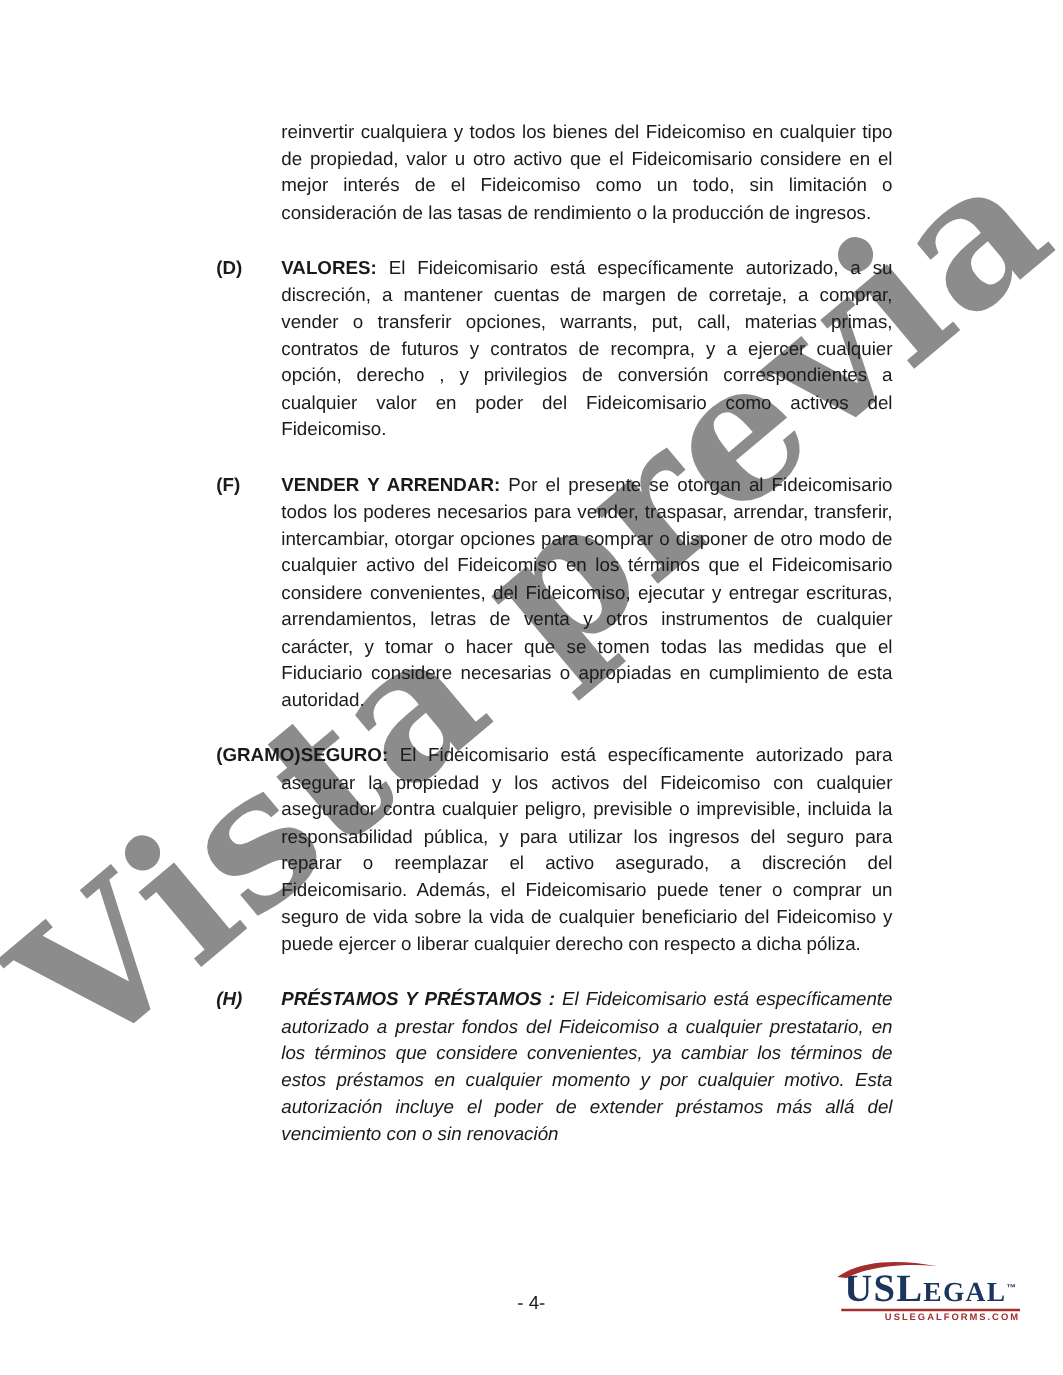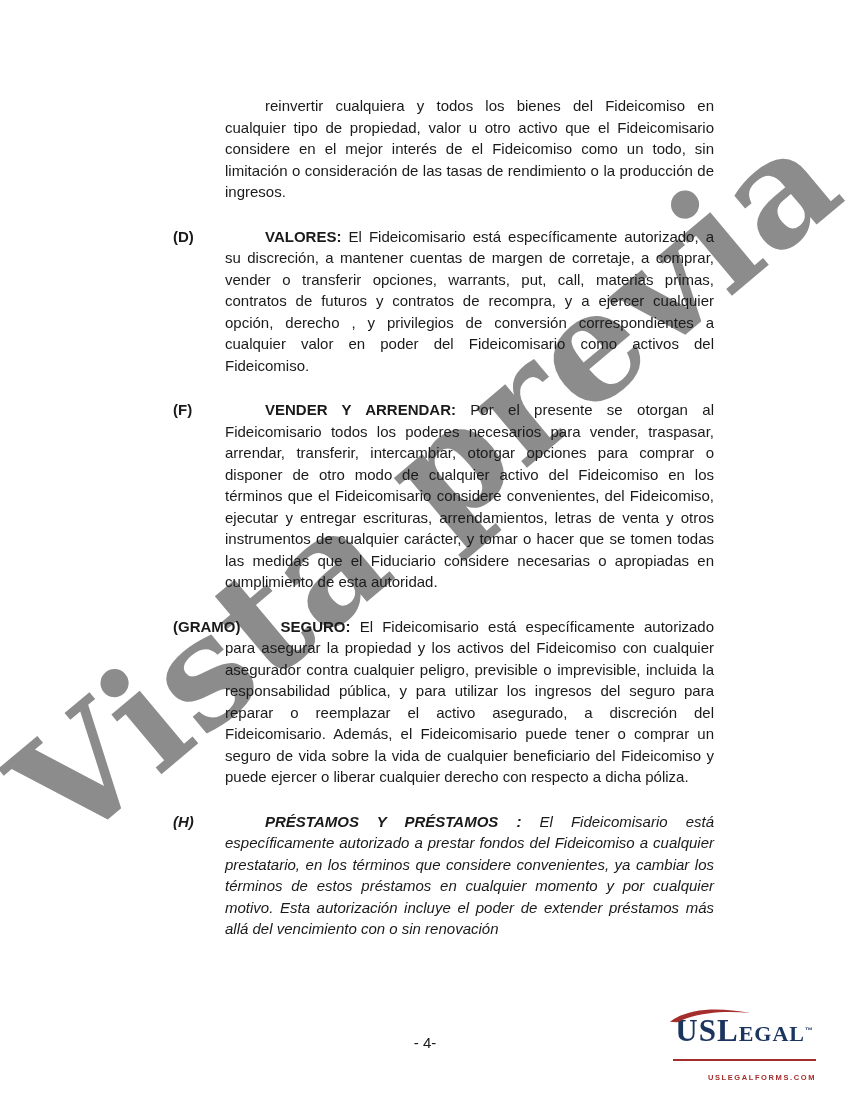--- a/index.html
+++ b/index.html
@@ -38,21 +38,21 @@
     text-indent:-52px;
     text-align:justify;
   }
   p.block:last-child{margin-bottom:0;font-style:italic;}
   .label{
     display:inline-block;
     min-width:52px;
     font-weight:bold;
     text-indent:0;
   }
-  .heading{font-weight:bold;margin-left:40px;}
+  .heading{font-weight:bold;}
   .footer-pageno{
     position:absolute;
     left:0; right:0;
     top:1034px;
     text-align:center;
     font-size:15px;
     z-index:1;
   }
   .logo{
     position:absolute;
@@ -79,23 +79,23 @@
   }
   .logo-tm{
     font-size:8px;
     vertical-align:top;
     color:#1c355e;
     font-variant:normal;
     font-family:"Liberation Sans", sans-serif;
     font-weight:bold;
   }
   .logo-tagline{
-    margin-top:13px;
+    margin-top:1px;
     border-top:2px solid #a42e2c;
-    padding-top:12px;
+    padding-top:0;
     font-size:7.5px;
     font-weight:bold;
     letter-spacing:1.6px;
     color:#a42e2c;
     font-family:"Liberation Sans", sans-serif;
   }
 </style>
 </head>
 <body>
 

